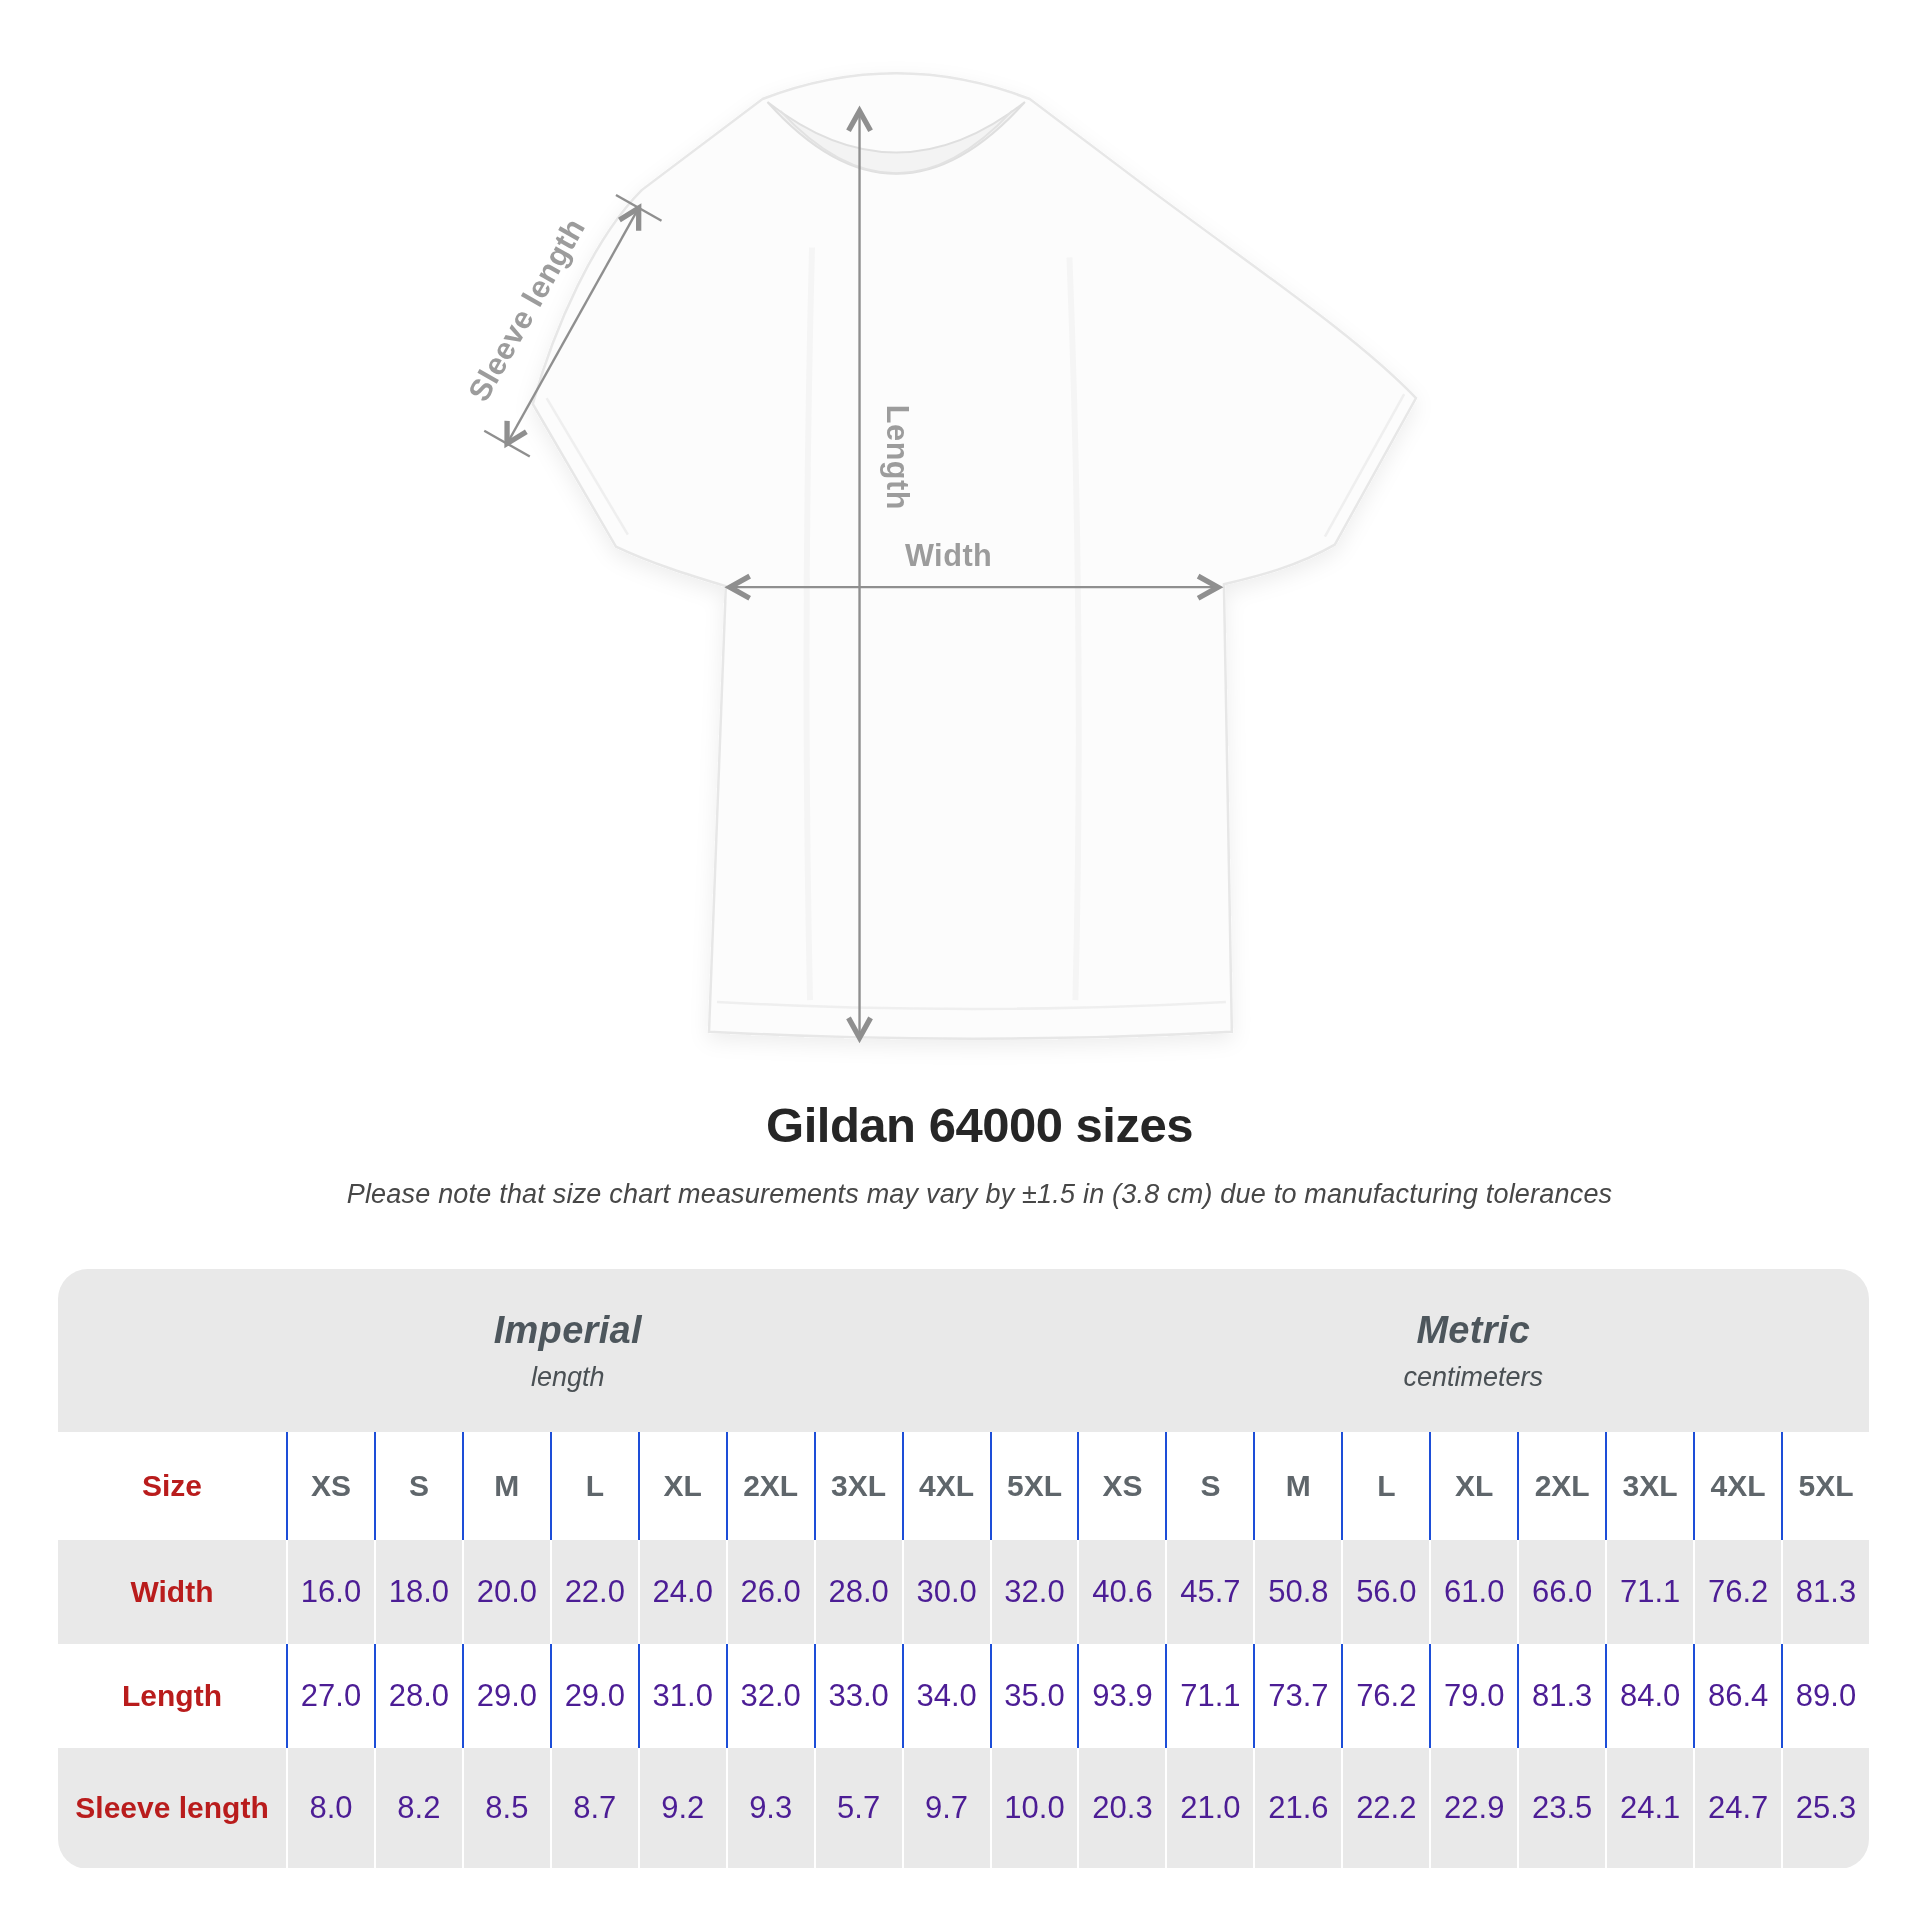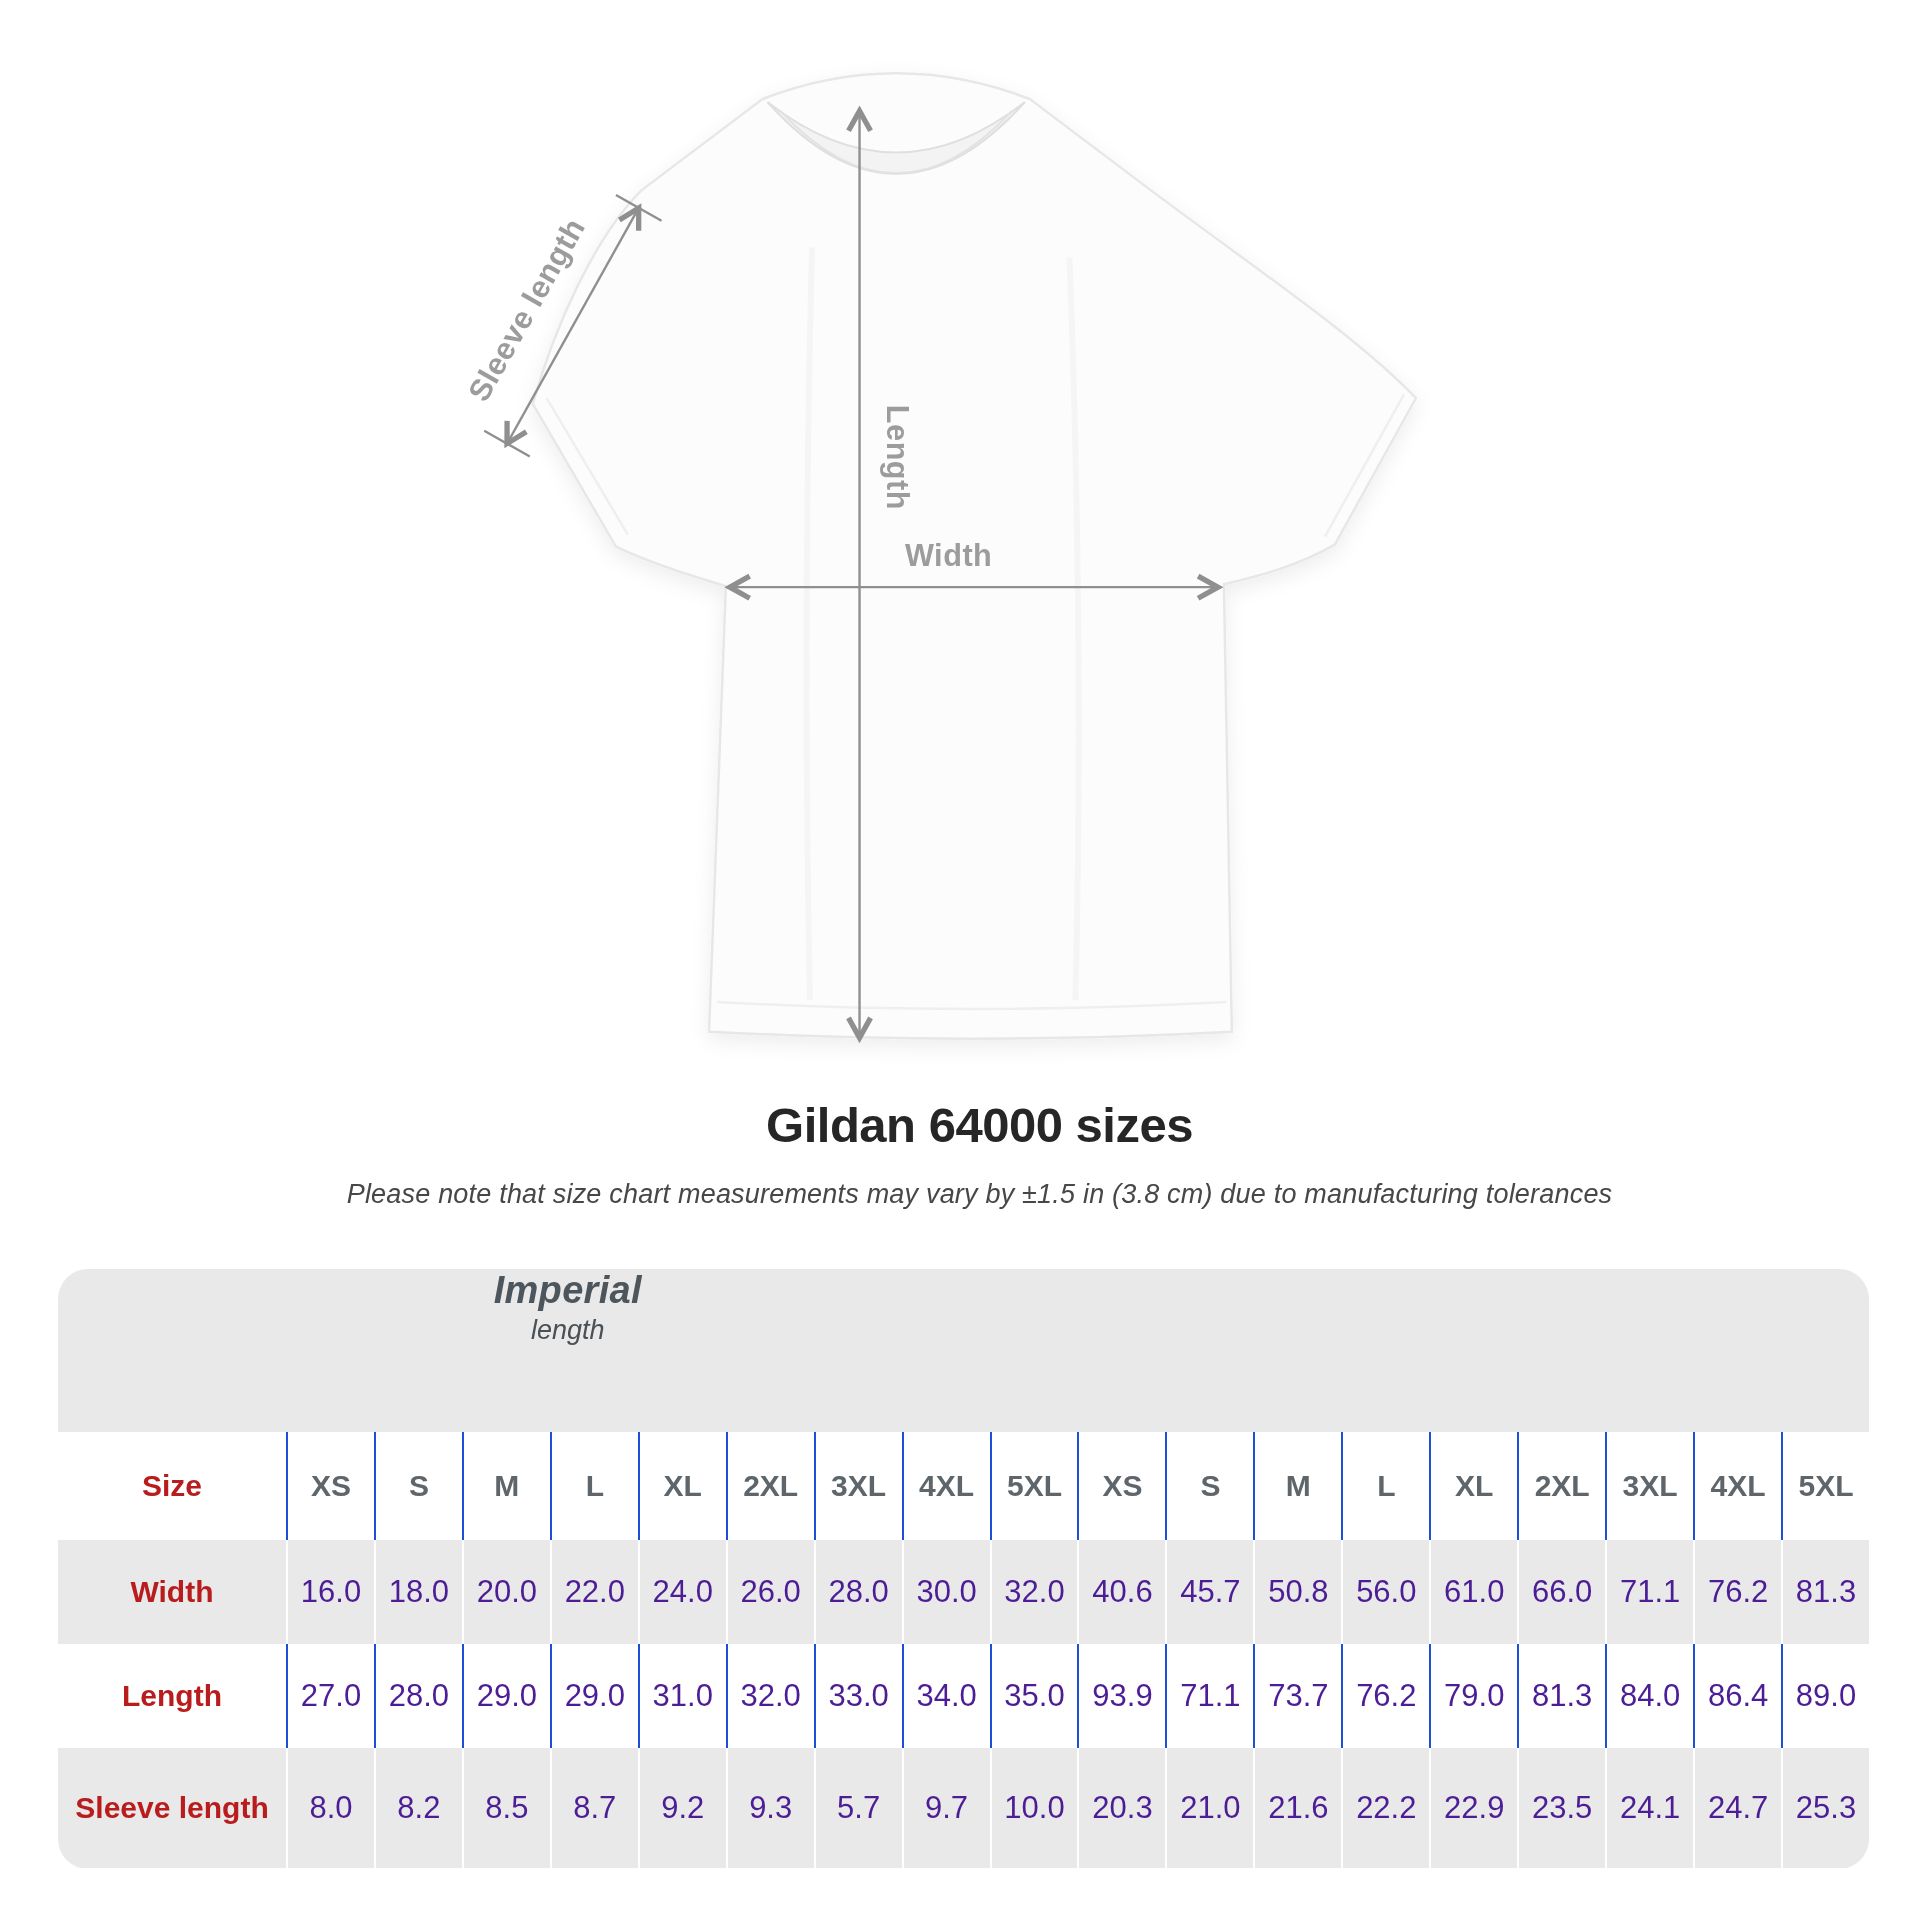--- a/index.html
+++ b/index.html
@@ -18,21 +18,21 @@
   .page-subtitle{
     font-size:27px;font-style:italic;color:#474747;margin:0;letter-spacing:0.2px;
   }
   
   .size-table{
     position:absolute;left:58px;top:1269px;width:1811px;height:600px;
     border-radius:30px;overflow:hidden;background:#ffffff;
   }
   .trow{display:grid;grid-template-columns:228px repeat(18,1fr);}
   .group-row{height:163px;background:#e9e9e9;}
-  .group-cell{display:flex;flex-direction:column;align-items:center;gap:3px;}
+  .group-cell{display:flex;flex-direction:column;align-items:center;justify-content:center;gap:10px;}
   .group-cell.imperial{grid-column:1 / span 10;}
   .group-cell.metric{grid-column:11 / span 9;}
   .group-title{font-size:38px;font-weight:bold;font-style:italic;color:#4d565c;letter-spacing:0.3px;}
   .group-sub{font-size:27px;font-style:italic;color:#4a5054;}
   .header-row{height:108px;background:#ffffff;}
   .data-row{height:104px;}
   .row-white{background:#ffffff;}
   .row-gray{background:#e9e9e9;}
   .row-last{height:120px;}
   .cell{display:flex;align-items:center;justify-content:center;}
@@ -106,20 +106,24 @@
   <div class="page-title">Gildan 64000 sizes</div>
   <div class="page-subtitle">Please note that size chart measurements may vary by ±1.5 in (3.8 cm) due to manufacturing tolerances</div>
 </div>
 
 <div class="size-table">
 
   <div class="trow group-row">
     <div class="group-cell imperial">
       <div class="group-title">Imperial</div>
       <div class="group-sub">length</div>
+    </div>
+    <div class="group-cell metric">
+      <div class="group-title">Metric</div>
+      <div class="group-sub">centimeters</div>
     </div>
   </div>
 
   <div class="trow header-row">
     <div class="cell row-label">Size</div>
 
   <div class="cell size-label-cell">XS</div>
       <div class="cell size-label-cell">S</div>
       <div class="cell size-label-cell">M</div>
       <div class="cell size-label-cell">L</div>

